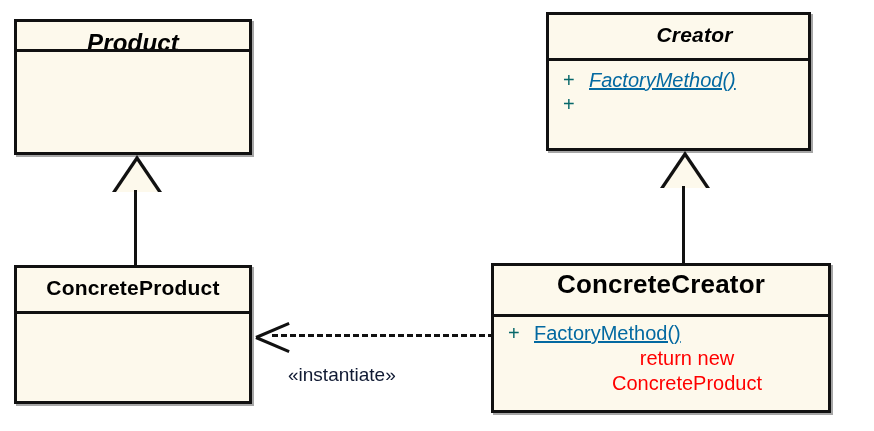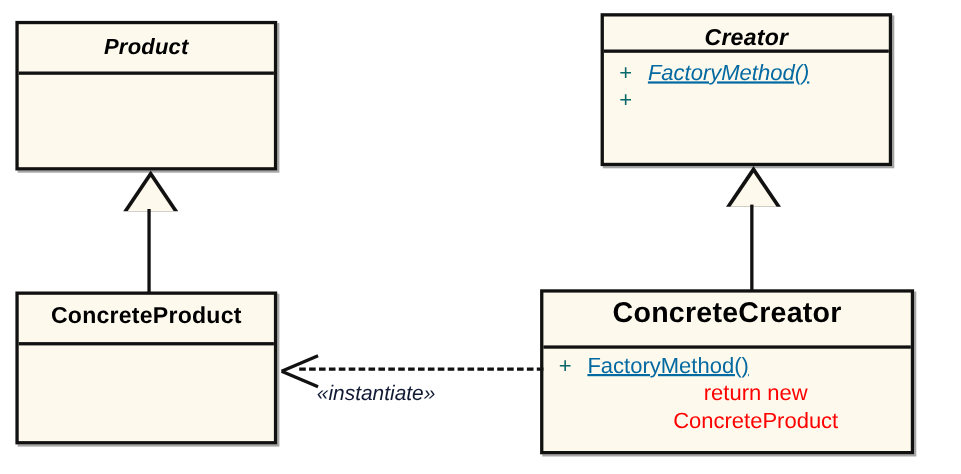--- a/index.html
+++ b/index.html
@@ -66,25 +66,25 @@
     font-style: italic;
   }
   .code-line {
     color: #ff0000;
     white-space: nowrap;
     text-align: center;
   }
 
   
   #box-product      { left: 14px;  top: 19px;  width: 238px; height: 136px; }
-  #box-product .class-title { padding-top: 8px; font-size: 20px; line-height: 26px; height: 43px; }
+  #box-product .class-title { padding-top: 8px; font-size: 24px; line-height: 26px; height: 27px; }
   #box-product .class-body  { height: 84px; }
 
   #box-creator      { left: 546px; top: 12px;  width: 265px; height: 139px; }
-  #box-creator .class-title { padding-top: 7px; font-size: 21px; line-height: 25px; height: 30px; }
+  #box-creator .class-title { padding-top: 7px; font-size: 21px; line-height: 25px; height: 43px; margin-left: 16px; }
   #box-creator .class-body  { padding: 7px 0 0 14px; font-size: 20px; line-height: 24px; }
 
   #box-concrete-product { left: 14px;  top: 265px; width: 238px; height: 139px; }
   #box-concrete-product .class-title { padding-top: 7px; font-size: 21px; line-height: 25px; height: 43px; }
   #box-concrete-product .class-body  { height: 87px; }
 
   #box-concrete-creator { left: 491px; top: 263px; width: 340px; height: 150px; }
   #box-concrete-creator .class-title { padding-top: 6px; font-size: 26px; line-height: 25px; height: 48px; }
   #box-concrete-creator .class-body  { padding: 4px 0 0 14px; font-size: 20px; line-height: 25px; }
   #box-concrete-creator .code-line   { padding-left: 38px; }
@@ -153,23 +153,22 @@
     background: #111111;
     transform-origin: 0 50%;
   }
   #dep-arrowhead { left: 256px; top: 336px; }
   #dep-arrowhead .barb-top    { transform: rotate(-23deg); }
   #dep-arrowhead .barb-bottom { transform: rotate(23deg); }
 
   #dep-label {
     position: absolute;
     left: 288px;
-    top: 348px;
+    top: 364px;
     font-size: 19px;
-    font-style: italic;
     color: #101a33;
     white-space: nowrap;
   }
 </style>
 </head>
 <body>
 
 <div id="diagram">
 
   <div class="uml-class" id="box-product">

